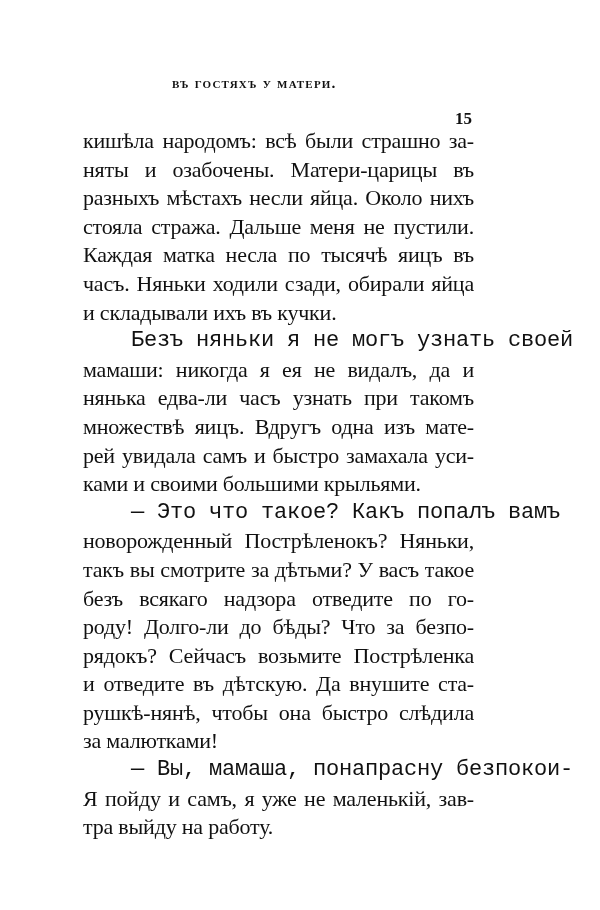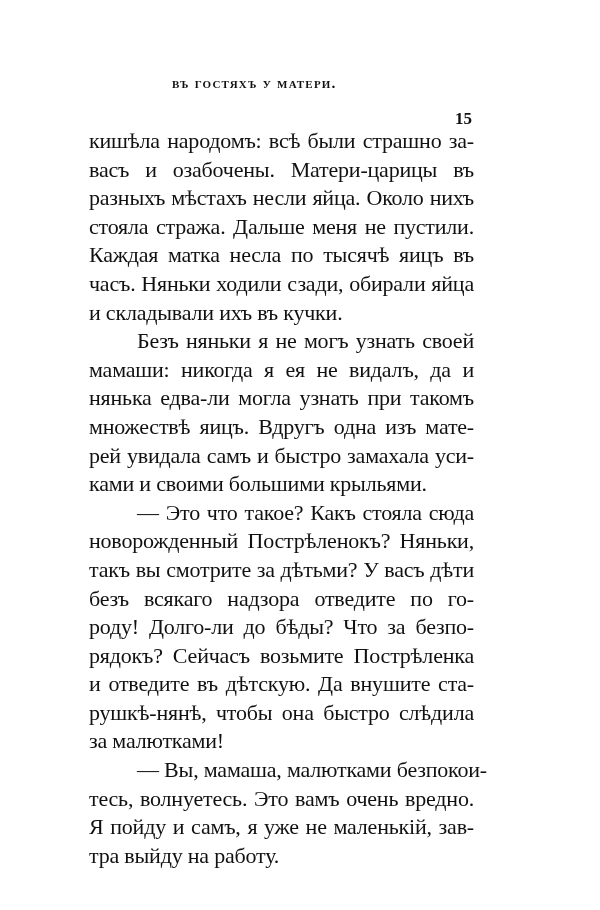--- a/index.html
+++ b/index.html
@@ -44,57 +44,56 @@
     width: 391px;
   }
   .line {
     height: 28.6px;
     line-height: 28.6px;
     font-size: 22px;
     white-space: nowrap;
     text-align: justify;
     text-align-last: justify;
     letter-spacing: -0.2px;
-    margin-left: 6px;
   }
   .line.last {
     text-align-last: left;
   }
   .line.indent {
     padding-left: 48px;
+    font-family: Liberation Mono, monospace;
   }
 </style>
 </head>
 <body>
 
 <div class="running-head">
   <span class="running-title">ВЪ ГОСТЯХЪ У МАТЕРИ.</span>
   <span class="page-number">15</span>
 </div>
 
 <div class="text-block" id="text-block">
     <div class="line">кишѣла народомъ: всѣ были страшно за-</div>
-    <div class="line">васъ и озабочены. Матери-царицы въ</div>
+    <div class="line">няты и озабочены. Матери-царицы въ</div>
     <div class="line">разныхъ мѣстахъ несли яйца. Около нихъ</div>
     <div class="line">стояла стража. Дальше меня не пустили.</div>
     <div class="line">Каждая матка несла по тысячѣ яицъ въ</div>
     <div class="line">часъ. Няньки ходили сзади, обирали яйца</div>
     <div class="line last">и складывали ихъ въ кучки.</div>
     <div class="line indent">Безъ няньки я не могъ узнать своей</div>
     <div class="line">мамаши: никогда я ея не видалъ, да и</div>
-    <div class="line">нянька едва-ли могла узнать при такомъ</div>
+    <div class="line">нянька едва-ли часъ узнать при такомъ</div>
     <div class="line">множествѣ яицъ. Вдругъ одна изъ мате-</div>
     <div class="line">рей увидала самъ и быстро замахала уси-</div>
     <div class="line last">ками и своими большими крыльями.</div>
-    <div class="line indent">— Это что такое? Какъ стояла сюда</div>
+    <div class="line indent">— Это что такое? Какъ попалъ вамъ</div>
     <div class="line">новорожденный Пострѣленокъ? Няньки,</div>
-    <div class="line">такъ вы смотрите за дѣтьми? У васъ дѣти</div>
+    <div class="line">такъ вы смотрите за дѣтьми? У васъ такое</div>
     <div class="line">безъ всякаго надзора отведите по го-</div>
     <div class="line">роду! Долго-ли до бѣды? Что за безпо-</div>
     <div class="line">рядокъ? Сейчасъ возьмите Пострѣленка</div>
     <div class="line">и отведите въ дѣтскую. Да внушите ста-</div>
     <div class="line">рушкѣ-нянѣ, чтобы она быстро слѣдила</div>
     <div class="line last">за малютками!</div>
-    <div class="line indent">— Вы, мамаша, малютками безпокои-</div>
-    <div class="line">тесь, волнуетесь. Это вамъ очень вредно.</div>
+    <div class="line indent">— Вы, мамаша, понапрасну безпокои-</div>
     <div class="line">Я пойду и самъ, я уже не маленькій, зав-</div>
     <div class="line last">тра выйду на работу.</div>
   </div>
 
 </body></html>

